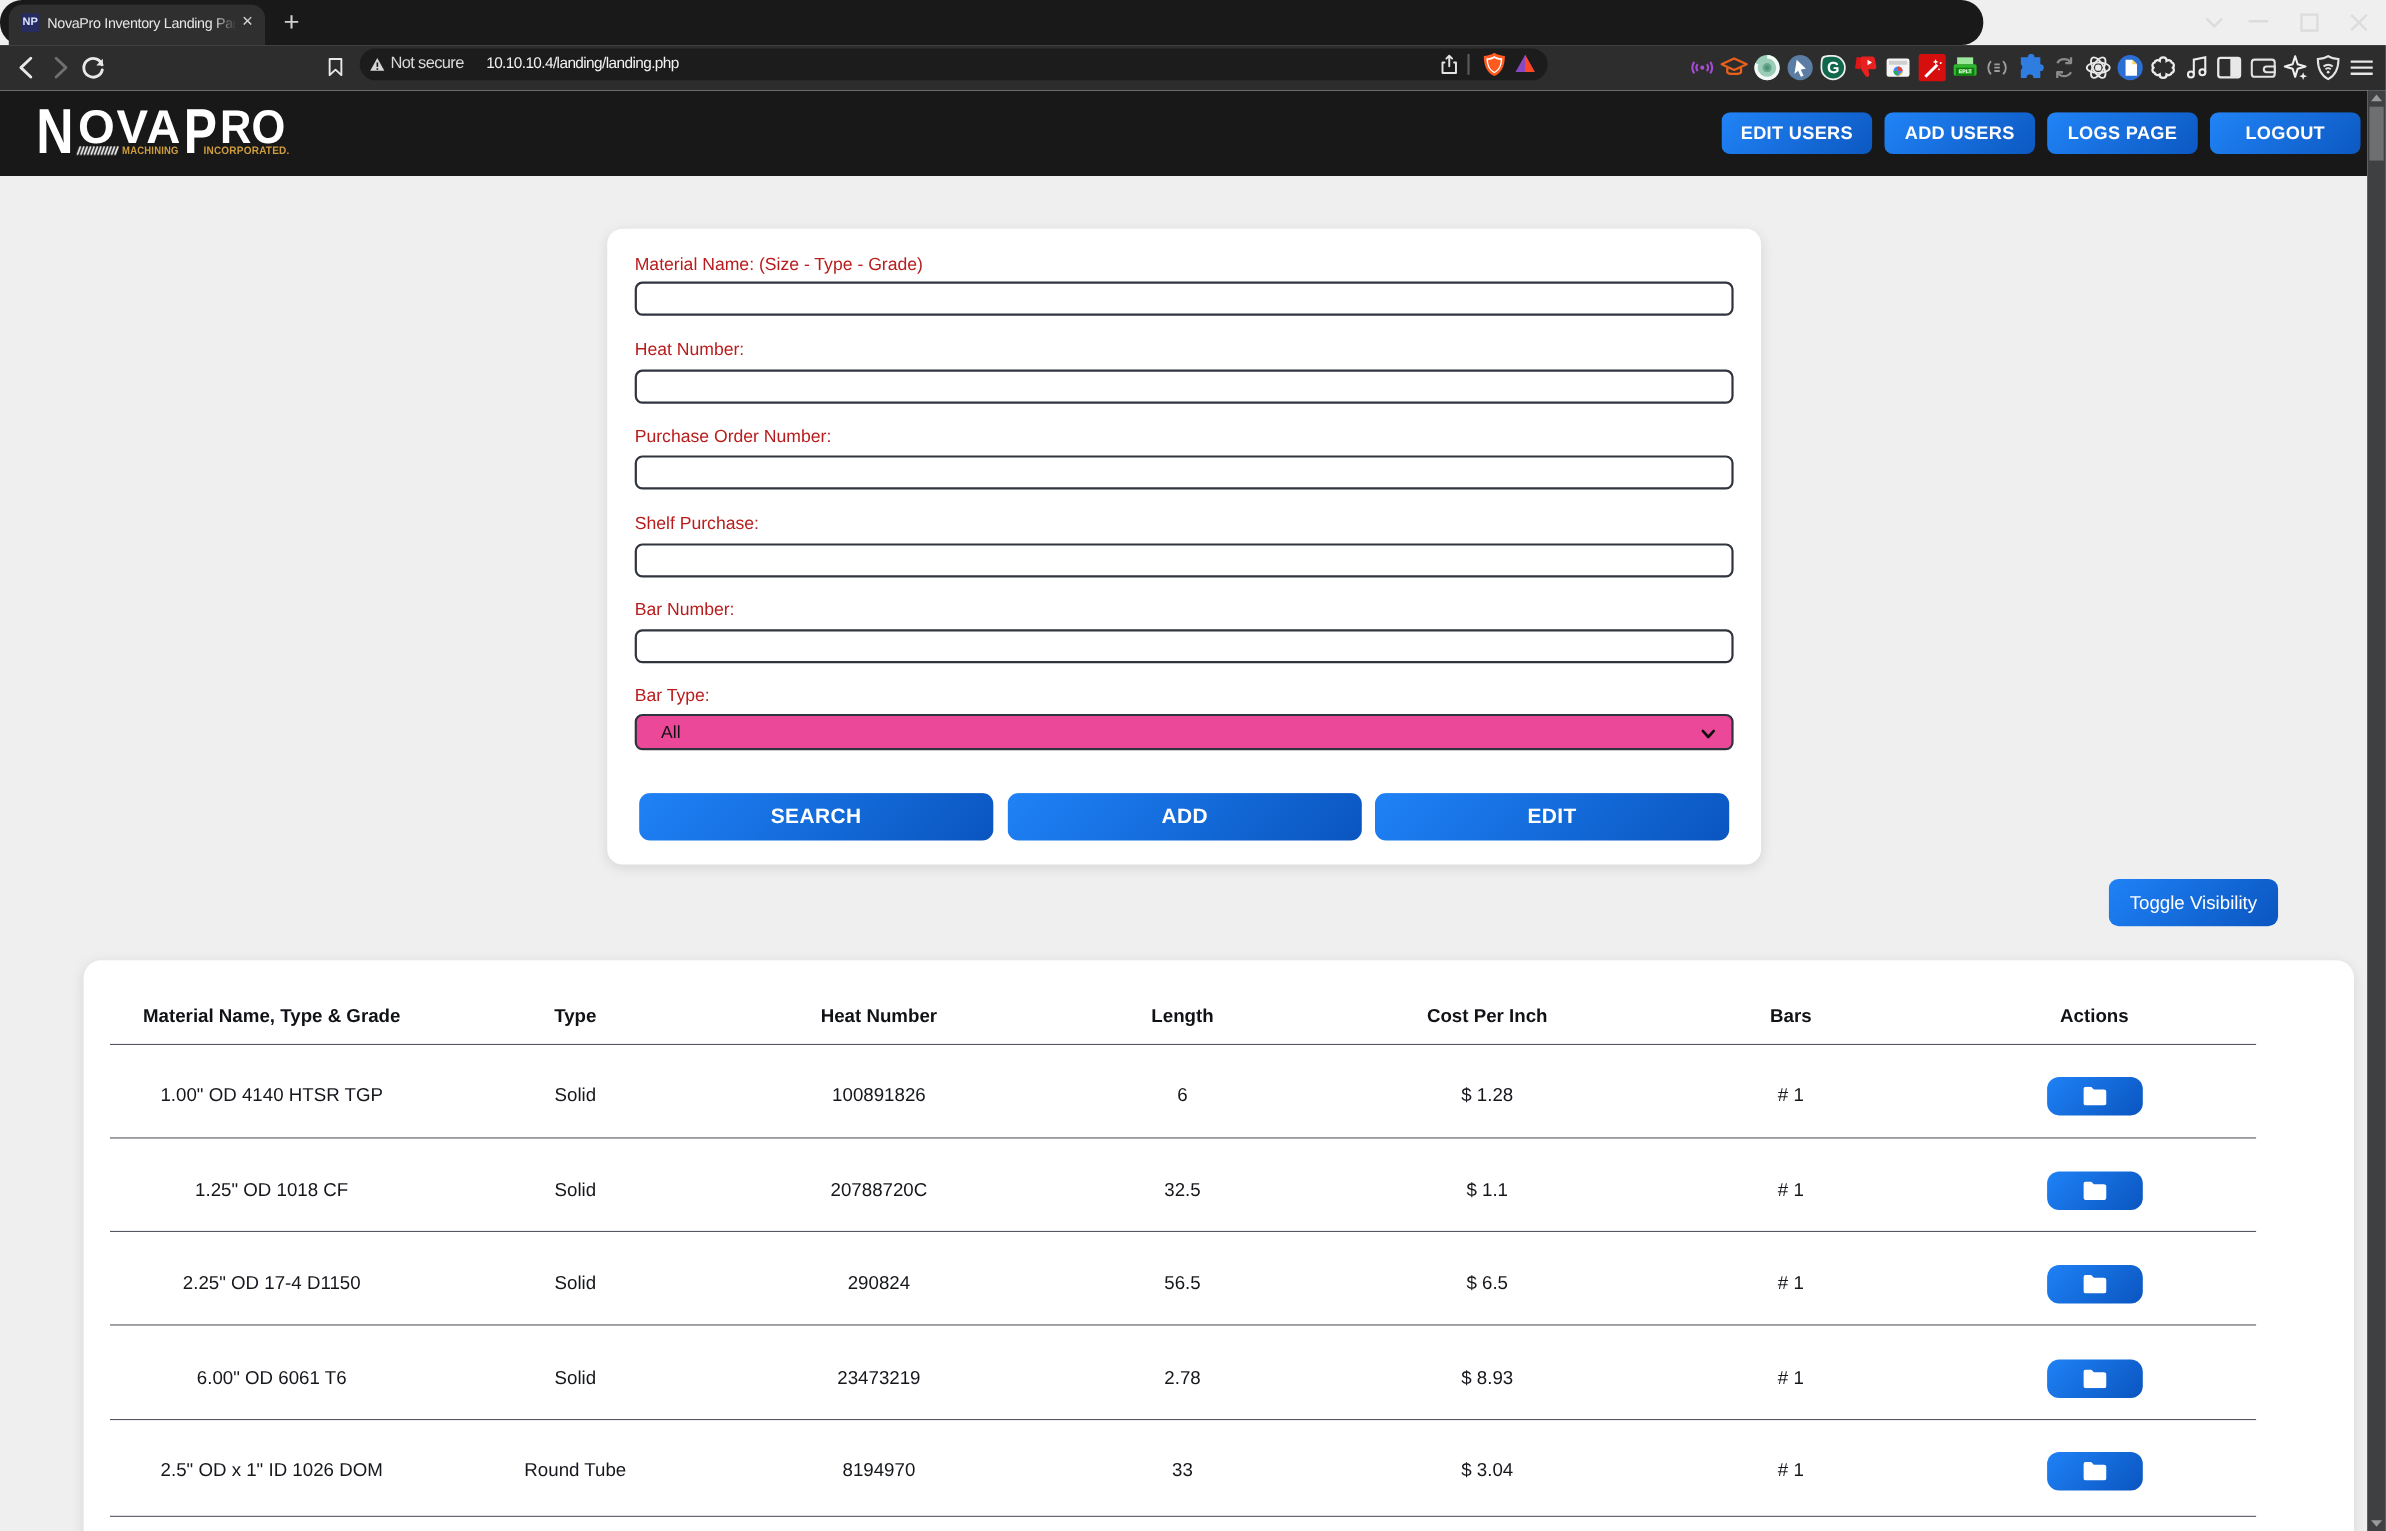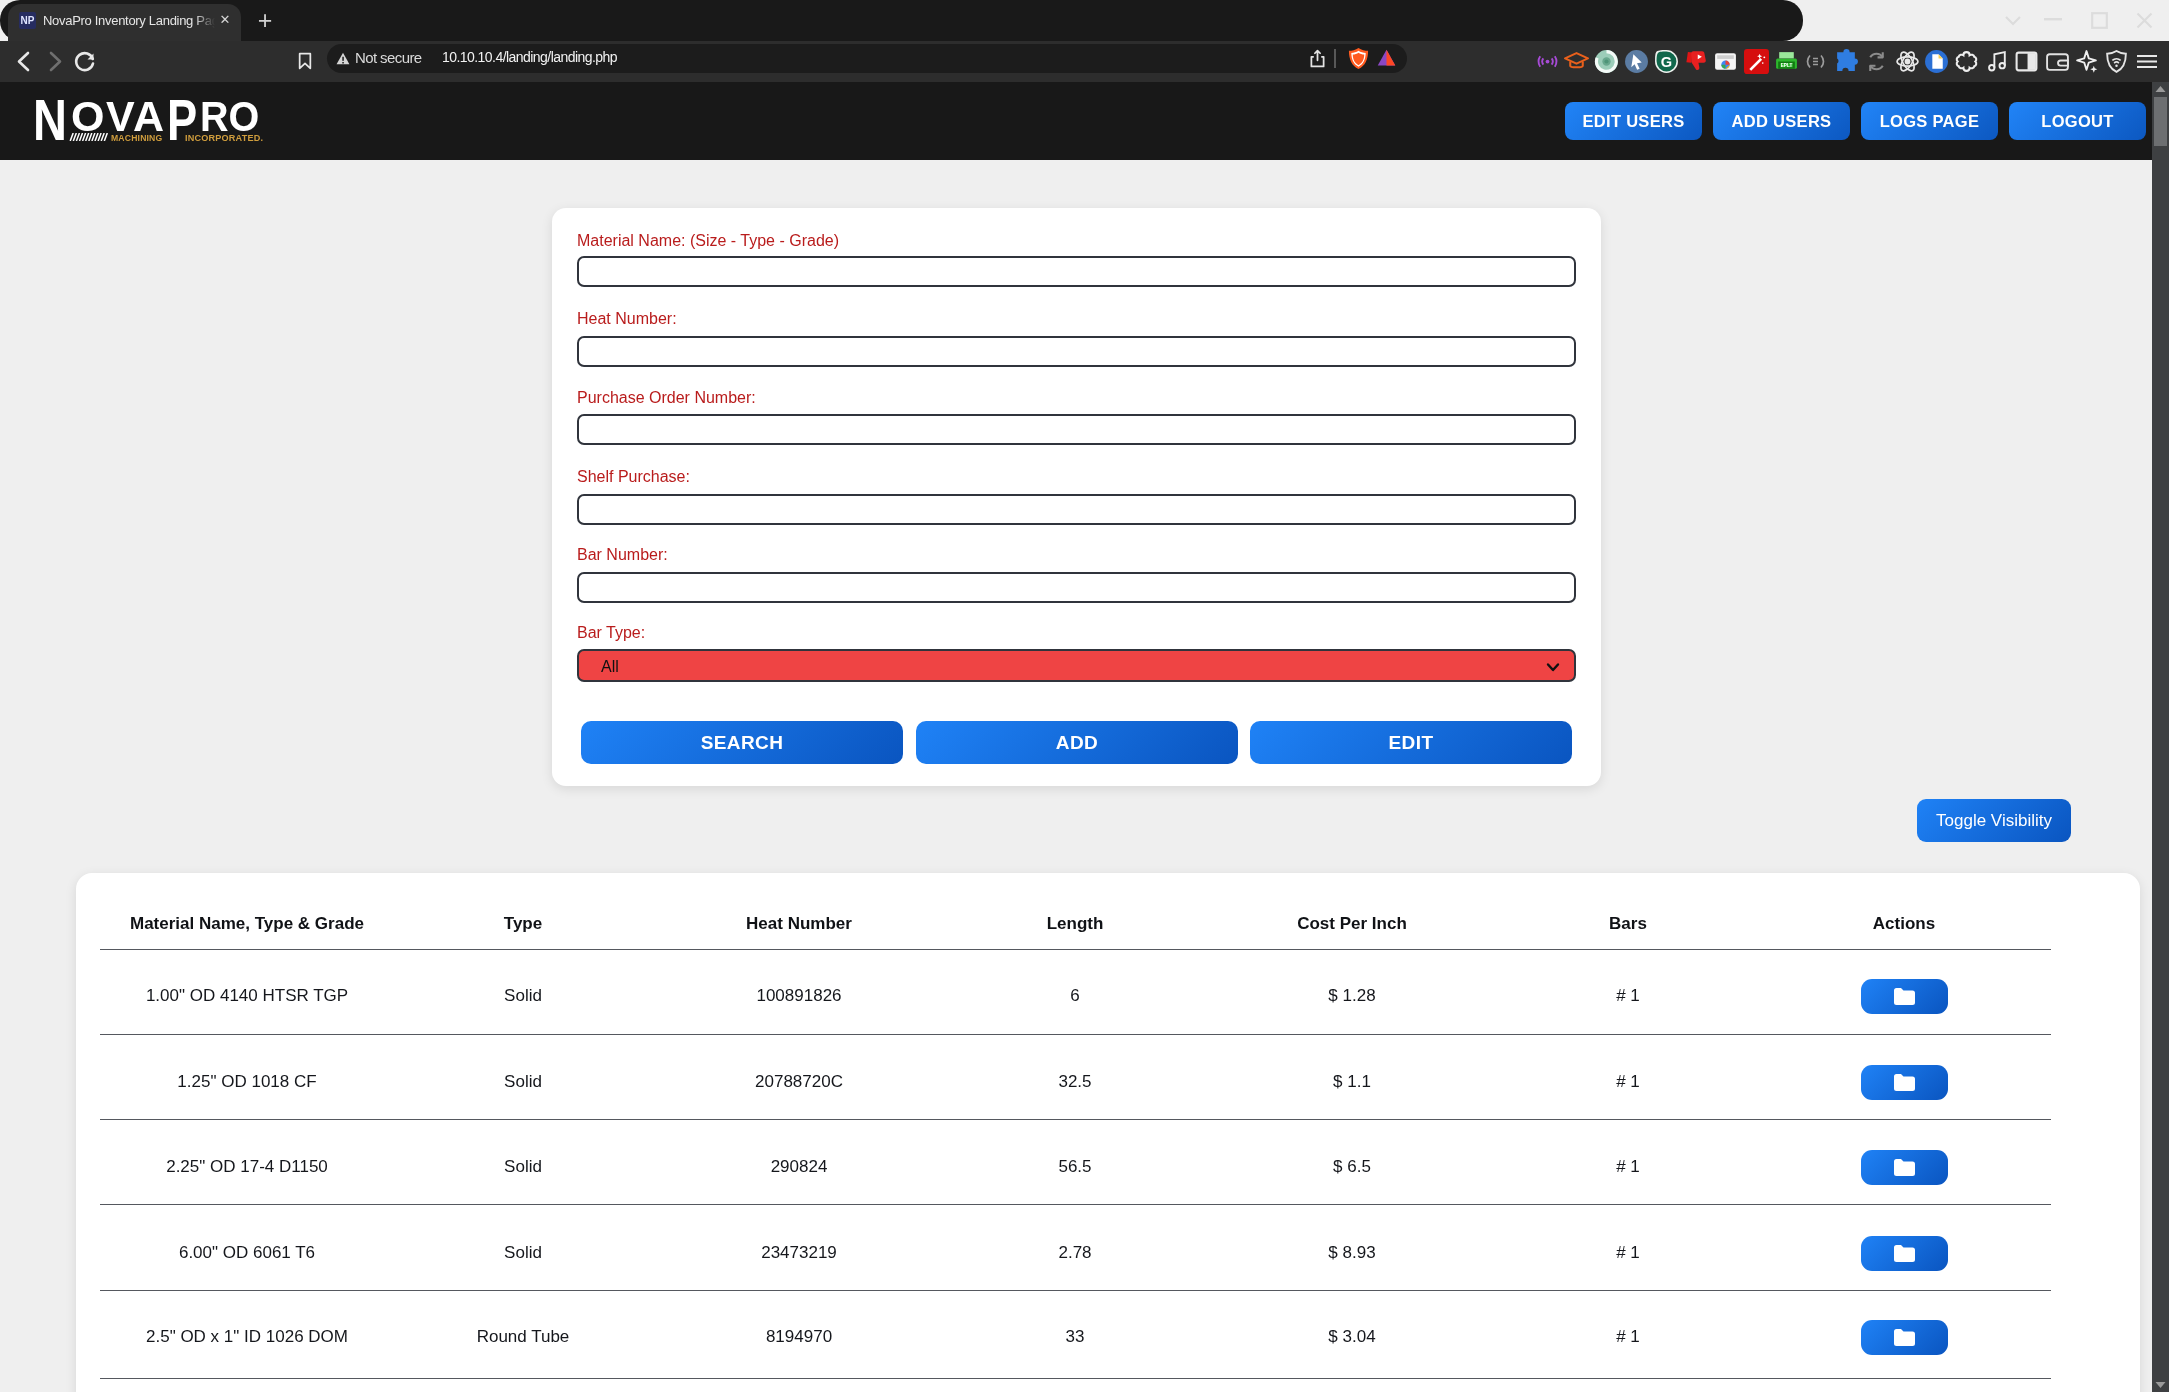--- a/index.html
+++ b/index.html
@@ -30,21 +30,21 @@
 
   
   #logo { position:absolute; left:0; top:0; width:300px; height:78px; color:#fff; }
   .lg { position:absolute; font-weight:bold; color:#fff; line-height:1; }
   .gold { color:#cf9d3d; font-weight:bold; }
 
   
   #formcard { position:absolute; left:552px; top:126px; width:1049px; height:578px; background:#fff; border-radius:14px; box-shadow:0 3px 12px rgba(0,0,0,0.10); }
   .flabel { position:absolute; left:25px; color:#b91c1c; font-size:16px; }
   .finput { position:absolute; left:25px; width:999px; height:31px; border:2px solid #30343c; border-radius:7px; background:#fff; }
-  #fselect { position:absolute; left:25px; top:441px; width:999px; height:33px; border:2px solid #30343c; border-radius:7px; background:#ef4444; }
+  #fselect { position:absolute; left:25px; top:441px; width:999px; height:33px; border:2px solid #30343c; border-radius:7px; background:#ec4899; }
   #fselect span { position:absolute; left:22px; top:7px; font-size:16px; color:#111; }
   .fbtn { position:absolute; top:513px; width:322px; height:43px; border-radius:10px; background:linear-gradient(135deg,#1f82f6 0%,#0a55c0 100%); color:#fff; font-size:19px; font-weight:bold; text-align:center; line-height:43px; letter-spacing:0.4px; transform:translateZ(0); }
 
   #togglebtn { position:absolute; left:1917px; top:717px; width:154px; height:43px; border-radius:9px; background:linear-gradient(135deg,#1f82f6 0%,#0a55c0 100%); color:#fff; font-size:17px; text-align:center; line-height:43px; transform:translateZ(0); }
 
   
   #tablecard { position:absolute; left:76px; top:791px; width:2064px; height:640px; background:#fff; border-radius:16px; box-shadow:0 3px 12px rgba(0,0,0,0.10); }
   .tcell { position:absolute; width:276px; text-align:center; font-size:17px; color:#15171c; }
   .thead { font-weight:bold; color:#101216; }
   .trule { position:absolute; left:24px; width:1951px; height:0; border-top:1.6px solid #55585e; }

